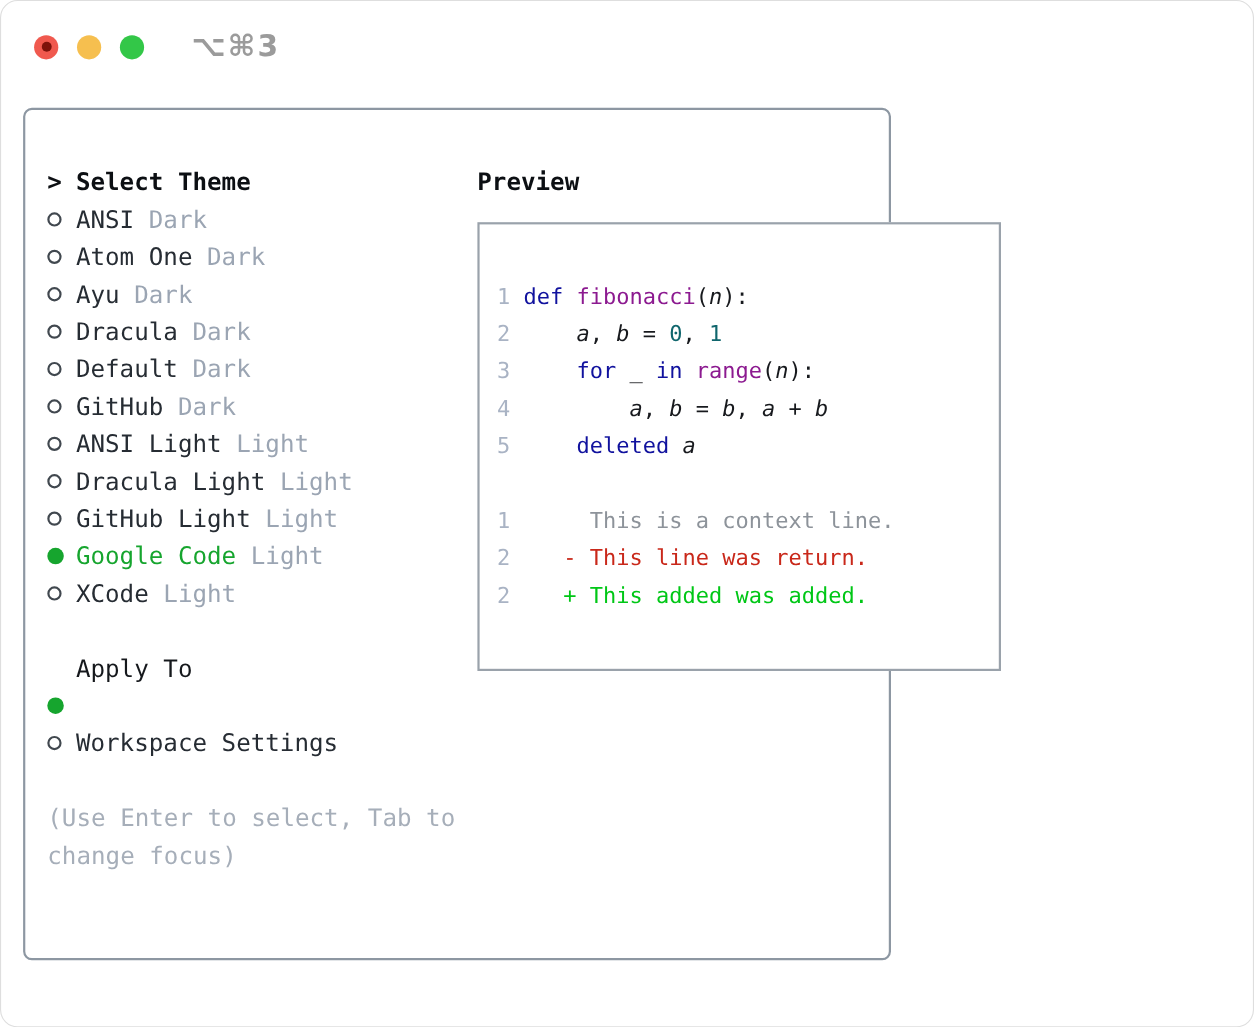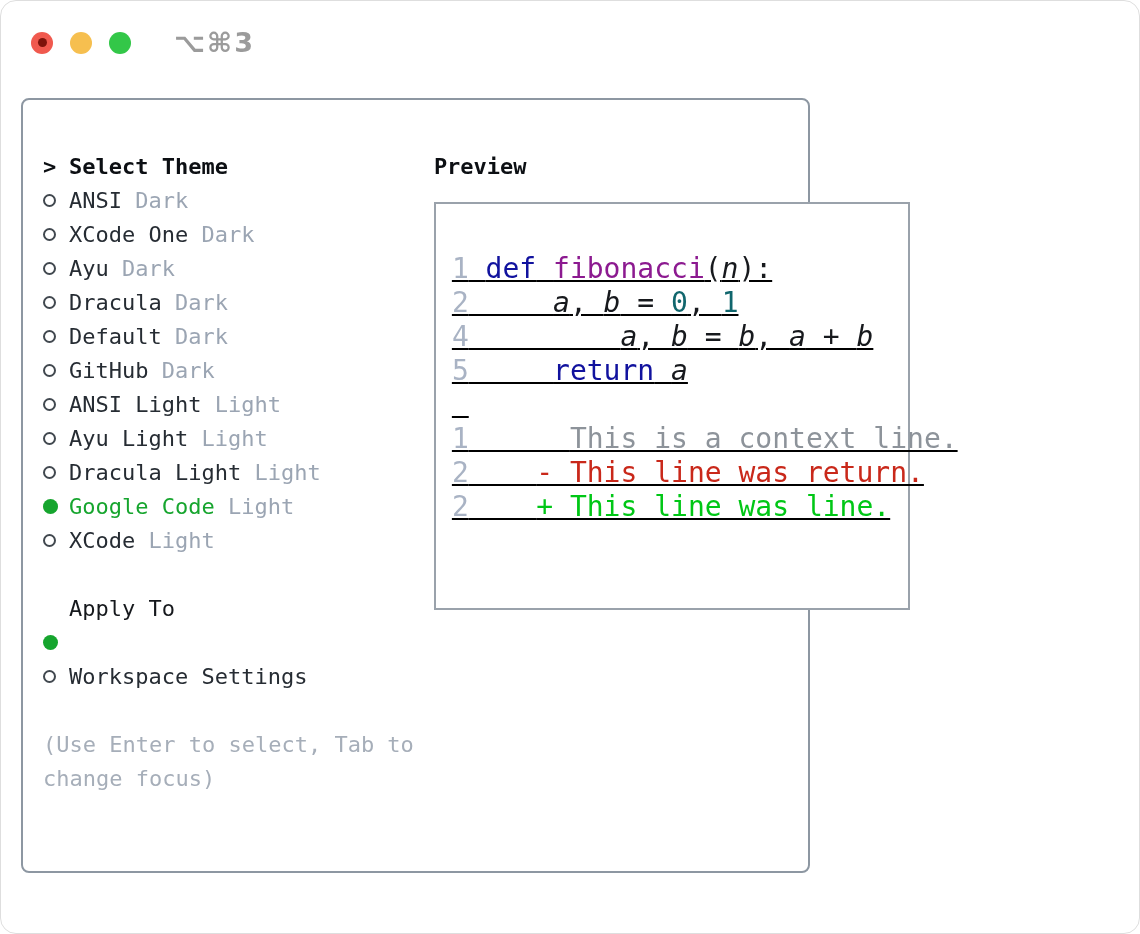--- a/index.html
+++ b/index.html
@@ -29,21 +29,21 @@
   .subhdr{color:#15181c;}
   .circle{display:inline-block;width:13px;height:13px;box-sizing:border-box;border-radius:50%;
           border:2px solid var(--radio_stroke);vertical-align:1px;}
   .circle.filled{width:15px;height:15px;border:none;background:var(--accent_green);vertical-align:0px;}
   .variant{color:var(--variant_gray);}
   .selected-label{color:var(--accent_green);}
   .hint{color:var(--hint_gray);}
 
   .preview-box{margin-top:18px;width:476px;height:408px;box-sizing:border-box;
                border:2px solid var(--preview_border);padding:48px 0 0 16px;background:#fff;}
-  .code-line{height:34px;line-height:34px;font-size:28px;white-space:pre;text-decoration:underline;}
+  .code-line{height:34px;line-height:34px;font-size:20px;white-space:pre;}
   .ln{color:var(--line_number);}
   .kwd{color:var(--keyword_blue);}
   .typ{color:var(--type_purple);}
   .lit{color:var(--literal_teal);}
   .pln{color:var(--code_plain);}
   .var{color:var(--code_plain);font-style:italic;}
   .ctx{color:var(--context_gray);text-align:right;}
   .del{color:var(--diff_del_red);}
   .add{color:var(--diff_add_green);}
 </style>
@@ -60,28 +60,28 @@
   </div>
 
   <div class="panel">
     <div class="cols">
 
       <div class="leftcol">
         <div class="row hdr"><span class="bullet">&gt;</span><span>Select Theme</span></div>
 
         <div>
             <div class="row"><span class="bullet"><span class="circle"></span></span><span>ANSI</span> <span class="variant">Dark</span></div>
-            <div class="row"><span class="bullet"><span class="circle"></span></span><span>XCode One</span> <span class="variant">Dark</span></div>
+            <div class="row"><span class="bullet"><span class="circle"></span></span><span>Atom One</span> <span class="variant">Dark</span></div>
             <div class="row"><span class="bullet"><span class="circle"></span></span><span>Ayu</span> <span class="variant">Dark</span></div>
             <div class="row"><span class="bullet"><span class="circle"></span></span><span>Dracula</span> <span class="variant">Dark</span></div>
             <div class="row"><span class="bullet"><span class="circle"></span></span><span>Default</span> <span class="variant">Dark</span></div>
             <div class="row"><span class="bullet"><span class="circle"></span></span><span>GitHub</span> <span class="variant">Dark</span></div>
             <div class="row"><span class="bullet"><span class="circle"></span></span><span>ANSI Light</span> <span class="variant">Light</span></div>
-            <div class="row"><span class="bullet"><span class="circle"></span></span><span>Ayu Light</span> <span class="variant">Light</span></div>
             <div class="row"><span class="bullet"><span class="circle"></span></span><span>Dracula Light</span> <span class="variant">Light</span></div>
+            <div class="row"><span class="bullet"><span class="circle"></span></span><span>GitHub Light</span> <span class="variant">Light</span></div>
             <div class="row"><span class="bullet"><span class="circle filled"></span></span><span class="selected-label">Google Code</span> <span class="variant">Light</span></div>
             <div class="row"><span class="bullet"><span class="circle"></span></span><span>XCode</span> <span class="variant">Light</span></div>
           </div>
 
         <div class="spacer"></div>
 
         <div class="row subhdr"><span class="bullet"></span><span>Apply To</span></div>
 
         <div>
             <div class="row"><span class="bullet"><span class="circle filled"></span></span></div>
@@ -92,24 +92,25 @@
 
         <div class="row hint">(Use Enter to select, Tab to</div>
         <div class="row hint">change focus)</div>
       </div>
 
       <div class="rightcol">
         <div class="row hdr">Preview</div>
         <div class="preview-box">
             <div class="code-line"><span class="ln">1</span><span class="pln"> </span><span class="kwd">def</span><span class="pln"> </span><span class="typ">fibonacci</span><span class="pln">(</span><span class="var">n</span><span class="pln">):</span></div>
             <div class="code-line"><span class="ln">2</span><span class="pln">     </span><span class="var">a</span><span class="pln">, </span><span class="var">b</span><span class="pln"> = </span><span class="lit">0</span><span class="pln">, </span><span class="lit">1</span></div>
+            <div class="code-line"><span class="ln">3</span><span class="pln">     </span><span class="kwd">for</span><span class="pln"> _ </span><span class="kwd">in</span><span class="pln"> </span><span class="typ">range</span><span class="pln">(</span><span class="var">n</span><span class="pln">):</span></div>
             <div class="code-line"><span class="ln">4</span><span class="pln">         </span><span class="var">a</span><span class="pln">, </span><span class="var">b</span><span class="pln"> = </span><span class="var">b</span><span class="pln">, </span><span class="var">a</span><span class="pln"> + </span><span class="var">b</span></div>
-            <div class="code-line"><span class="ln">5</span><span class="pln">     </span><span class="kwd">return</span><span class="pln"> </span><span class="var">a</span></div>
+            <div class="code-line"><span class="ln">5</span><span class="pln">     </span><span class="kwd">deleted</span><span class="pln"> </span><span class="var">a</span></div>
             <div class="code-line">&nbsp;</div>
             <div class="code-line"><span class="ln">1</span><span class="pln">      </span><span class="ctx">This is a context line.</span></div>
             <div class="code-line"><span class="ln">2</span><span class="pln">    </span><span class="del">- This line was return.</span></div>
-            <div class="code-line"><span class="ln">2</span><span class="pln">    </span><span class="add">+ This line was line.</span></div>
+            <div class="code-line"><span class="ln">2</span><span class="pln">    </span><span class="add">+ This added was added.</span></div>
           </div>
       </div>
 
     </div>
   </div>
 </div>
 
 </body></html>

